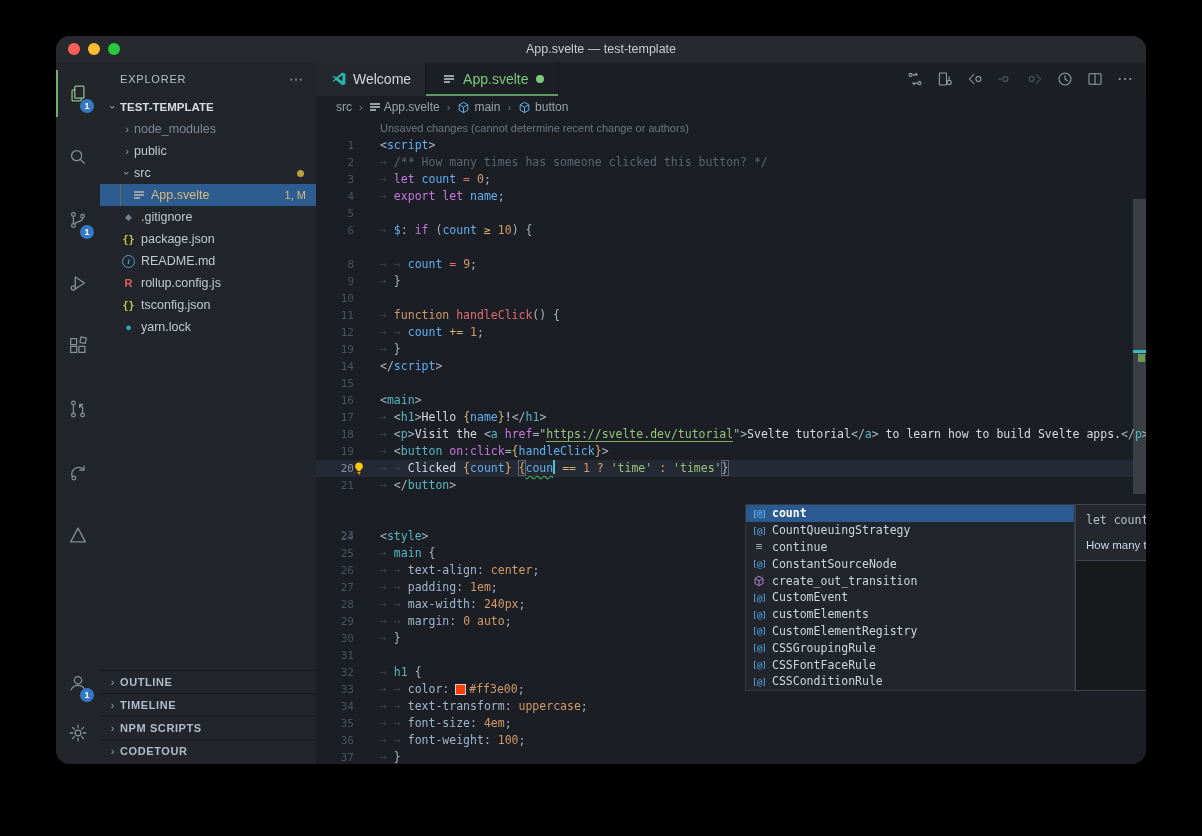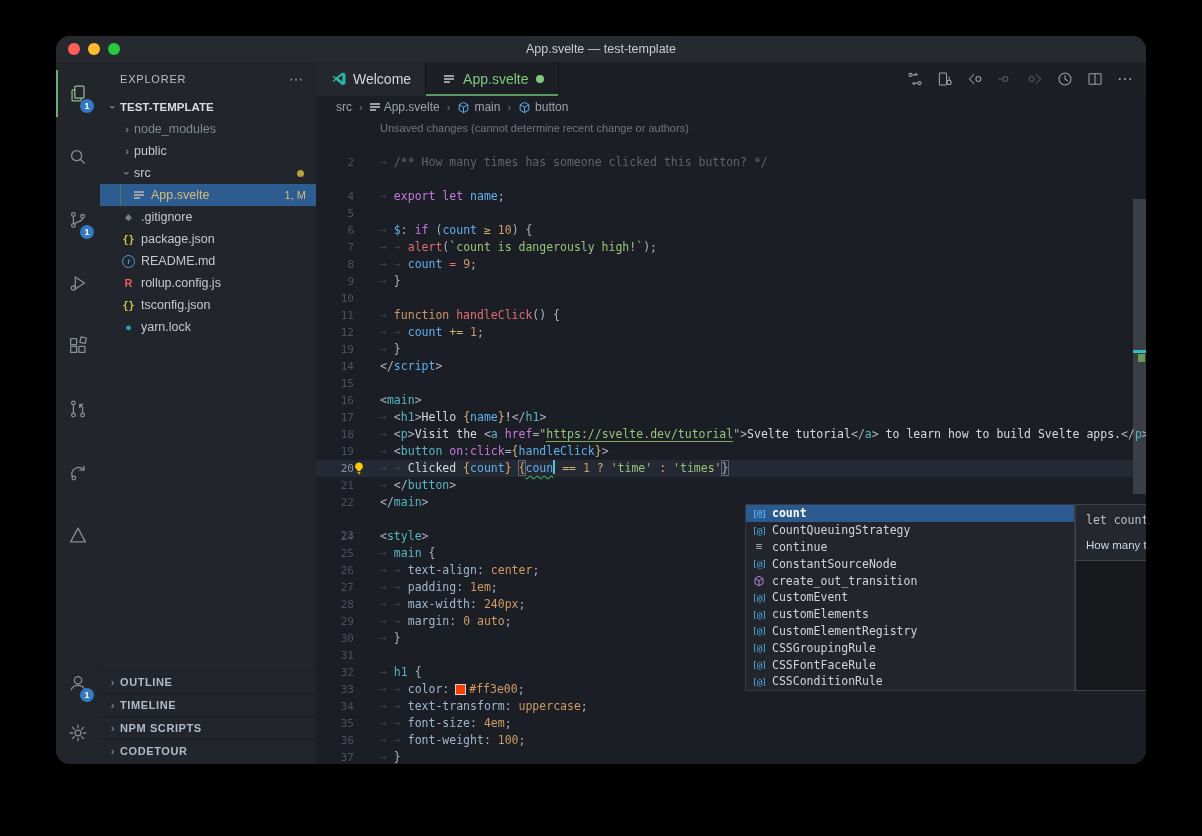--- a/index.html
+++ b/index.html
@@ -437,43 +437,43 @@
             <span>button</span>
           </div>
         </div>
     <div class="code" id="code">
       <div class="annot">Unsaved changes (cannot determine recent change or authors)</div>
       <div class="scrollcol">
         <div class="thumb"></div>
         <div class="ov-cyan"></div>
         <div class="ov-green"></div>
       </div>
+    <div class="cl" style="top: 19px;"><span class="ln">1</span><span class="tk-pun">&lt;</span><span class="tk-tagb">script</span><span class="tk-pun">&gt;</span></div>
           <div class="cl" style="top: 36px;"><span class="ln">2</span><span class="tk-ws">→ </span><span class="tk-cmt">/** How many times has someone clicked this button? */</span></div>
+          <div class="cl" style="top: 53px;"><span class="ln">3</span><span class="tk-ws">→ </span><span class="tk-kw">let </span><span class="tk-var">count </span><span class="tk-op">= </span><span class="tk-num">0</span><span class="tk-pun">;</span></div>
           <div class="cl" style="top: 70px;"><span class="ln">4</span><span class="tk-ws">→ </span><span class="tk-kw">export </span><span class="tk-kw">let </span><span class="tk-var">name</span><span class="tk-pun">;</span></div>
           <div class="cl" style="top: 87px;"><span class="ln">5</span></div>
           <div class="cl" style="top: 104px;"><span class="ln">6</span><span class="tk-ws">→ </span><span class="tk-var">$</span><span class="tk-pun">: </span><span class="tk-kw">if </span><span class="tk-pun">(</span><span class="tk-var">count </span><span class="tk-gold">≥ </span><span class="tk-num">10</span><span class="tk-pun">) {</span></div>
-          <div class="cl" style="top: 121px;"><span class="ln">7</span><span class="tk-ws">→ </span><span class="tk-ws">→ </span><span class="tk-fn">alert</span><span class="tk-pun">(</span><span class="tk-str">`count is dangerously high!`</span><span class="tk-pun">);</span></div>
           <div class="cl" style="top: 138px;"><span class="ln">8</span><span class="tk-ws">→ </span><span class="tk-ws">→ </span><span class="tk-var">count </span><span class="tk-op">= </span><span class="tk-num">9</span><span class="tk-pun">;</span></div>
           <div class="cl" style="top: 155px;"><span class="ln">9</span><span class="tk-ws">→ </span><span class="tk-pun">}</span></div>
           <div class="cl" style="top: 172px;"><span class="ln">10</span></div>
           <div class="cl" style="top: 189px;"><span class="ln">11</span><span class="tk-ws">→ </span><span class="tk-kwo">function </span><span class="tk-fn">handleClick</span><span class="tk-pun">() {</span></div>
           <div class="cl" style="top: 206px;"><span class="ln">12</span><span class="tk-ws">→ </span><span class="tk-ws">→ </span><span class="tk-var">count </span><span class="tk-gold">+= </span><span class="tk-num">1</span><span class="tk-pun">;</span></div>
           <div class="cl" style="top: 223px;"><span class="ln">19</span><span class="tk-ws">→ </span><span class="tk-pun">}</span></div>
           <div class="cl" style="top: 240px;"><span class="ln">14</span><span class="tk-pun">&lt;/</span><span class="tk-tagb">script</span><span class="tk-pun">&gt;</span></div>
           <div class="cl" style="top: 257px;"><span class="ln">15</span></div>
           <div class="cl" style="top: 274px;"><span class="ln">16</span><span class="tk-pun">&lt;</span><span class="tk-tag">main</span><span class="tk-pun">&gt;</span></div>
           <div class="cl" style="top: 291px;"><span class="ln">17</span><span class="tk-ws">→ </span><span class="tk-pun">&lt;</span><span class="tk-tag">h1</span><span class="tk-pun">&gt;</span><span class="tk-txt">Hello </span><span class="tk-gold">{</span><span class="tk-var">name</span><span class="tk-gold">}</span><span class="tk-txt">!</span><span class="tk-pun">&lt;/</span><span class="tk-tag">h1</span><span class="tk-pun">&gt;</span></div>
           <div class="cl" style="top: 308px;"><span class="ln">18</span><span class="tk-ws">→ </span><span class="tk-pun">&lt;</span><span class="tk-tag">p</span><span class="tk-pun">&gt;</span><span class="tk-txt">Visit the </span><span class="tk-pun">&lt;</span><span class="tk-tag">a </span><span class="tk-attr">href</span><span class="tk-pun">="</span><span class="tk-link">https://svelte.dev/tutorial</span><span class="tk-pun">"</span><span class="tk-pun">&gt;</span><span class="tk-txt">Svelte tutorial</span><span class="tk-pun">&lt;/</span><span class="tk-tag">a</span><span class="tk-pun">&gt;</span><span class="tk-txt"> to learn how to build Svelte apps.</span><span class="tk-pun">&lt;/</span><span class="tk-tag">p</span><span class="tk-pun">&gt;</span></div>
           <div class="cl" style="top: 325px;"><span class="ln">19</span><span class="tk-ws">→ </span><span class="tk-pun">&lt;</span><span class="tk-tag">button </span><span class="tk-attr">on:click</span><span class="tk-pun">=</span><span class="tk-gold">{</span><span class="tk-var">handleClick</span><span class="tk-gold">}</span><span class="tk-pun">&gt;</span></div>
           <div class="cl cur" style="top: 342px;"><span class="ln">20</span><span class="bulb"><svg width="14" height="14" viewBox="0 0 24 24">
                 <path d="M12 2.5a6.5 6.5 0 0 1 3.5 12c-.8.5-1 1.5-1 2.5h-5c0-1-.2-2-1-2.5a6.5 6.5 0 0 1 3.5-12z" fill="#ffcc00"></path>
                 <path d="M9.5 19.5h5M10.5 22h3" stroke="#ffcc00" stroke-width="1.6"></path>
               </svg></span><span class="tk-ws">→ </span><span class="tk-ws">→ </span><span class="tk-txt">Clicked </span><span class="tk-gold">{</span><span class="tk-var">count</span><span class="tk-gold">}</span><span class="tk-txt"> </span><span class="tk-gold box">{</span><span class="tk-var squig">coun</span><span class="cur-caret"></span><span class="tk-txt"> </span><span class="tk-gold">==</span><span class="tk-txt"> </span><span class="tk-num">1</span><span class="tk-txt"> </span><span class="tk-gold">?</span><span class="tk-txt"> </span><span class="tk-str">'time'</span><span class="tk-txt"> </span><span class="tk-gold">:</span><span class="tk-txt"> </span><span class="tk-str">'times'</span><span class="tk-pun box">}</span></div>
           <div class="cl" style="top: 359px;"><span class="ln">21</span><span class="tk-ws">→ </span><span class="tk-pun">&lt;/</span><span class="tk-tag">button</span><span class="tk-pun">&gt;</span></div>
-          <div class="cl" style="top: 376px;"><span class="ln">22</span><span class="tk-pun">&lt;/</span><span class="tk-tag">main</span><span class="tk-pun">&gt;</span></div>
           <div class="cl" style="top: 393px; margin-top: 16px;"><span class="ln">23</span></div>
           <div class="cl" style="top: 410px;"><span class="ln">24</span><span class="tk-pun">&lt;</span><span class="tk-tag">style</span><span class="tk-pun">&gt;</span></div>
           <div class="cl" style="top: 427px;"><span class="ln">25</span><span class="tk-ws">→ </span><span class="tk-sel">main </span><span class="tk-pun">{</span></div>
           <div class="cl" style="top: 444px;"><span class="ln">26</span><span class="tk-ws">→ </span><span class="tk-ws">→ </span><span class="tk-prop">text-align</span><span class="tk-pun">: </span><span class="tk-val">center</span><span class="tk-pun">;</span></div>
           <div class="cl" style="top: 461px;"><span class="ln">27</span><span class="tk-ws">→ </span><span class="tk-ws">→ </span><span class="tk-prop">padding</span><span class="tk-pun">: </span><span class="tk-num">1em</span><span class="tk-pun">;</span></div>
           <div class="cl" style="top: 478px;"><span class="ln">28</span><span class="tk-ws">→ </span><span class="tk-ws">→ </span><span class="tk-prop">max-width</span><span class="tk-pun">: </span><span class="tk-num">240px</span><span class="tk-pun">;</span></div>
           <div class="cl" style="top: 495px;"><span class="ln">29</span><span class="tk-ws">→ </span><span class="tk-ws">→ </span><span class="tk-prop">margin</span><span class="tk-pun">: </span><span class="tk-num">0 </span><span class="tk-val">auto</span><span class="tk-pun">;</span></div>
           <div class="cl" style="top: 512px;"><span class="ln">30</span><span class="tk-ws">→ </span><span class="tk-pun">}</span></div>
           <div class="cl" style="top: 529px;"><span class="ln">31</span></div>
           <div class="cl" style="top: 546px;"><span class="ln">32</span><span class="tk-ws">→ </span><span class="tk-sel">h1 </span><span class="tk-pun">{</span></div>

